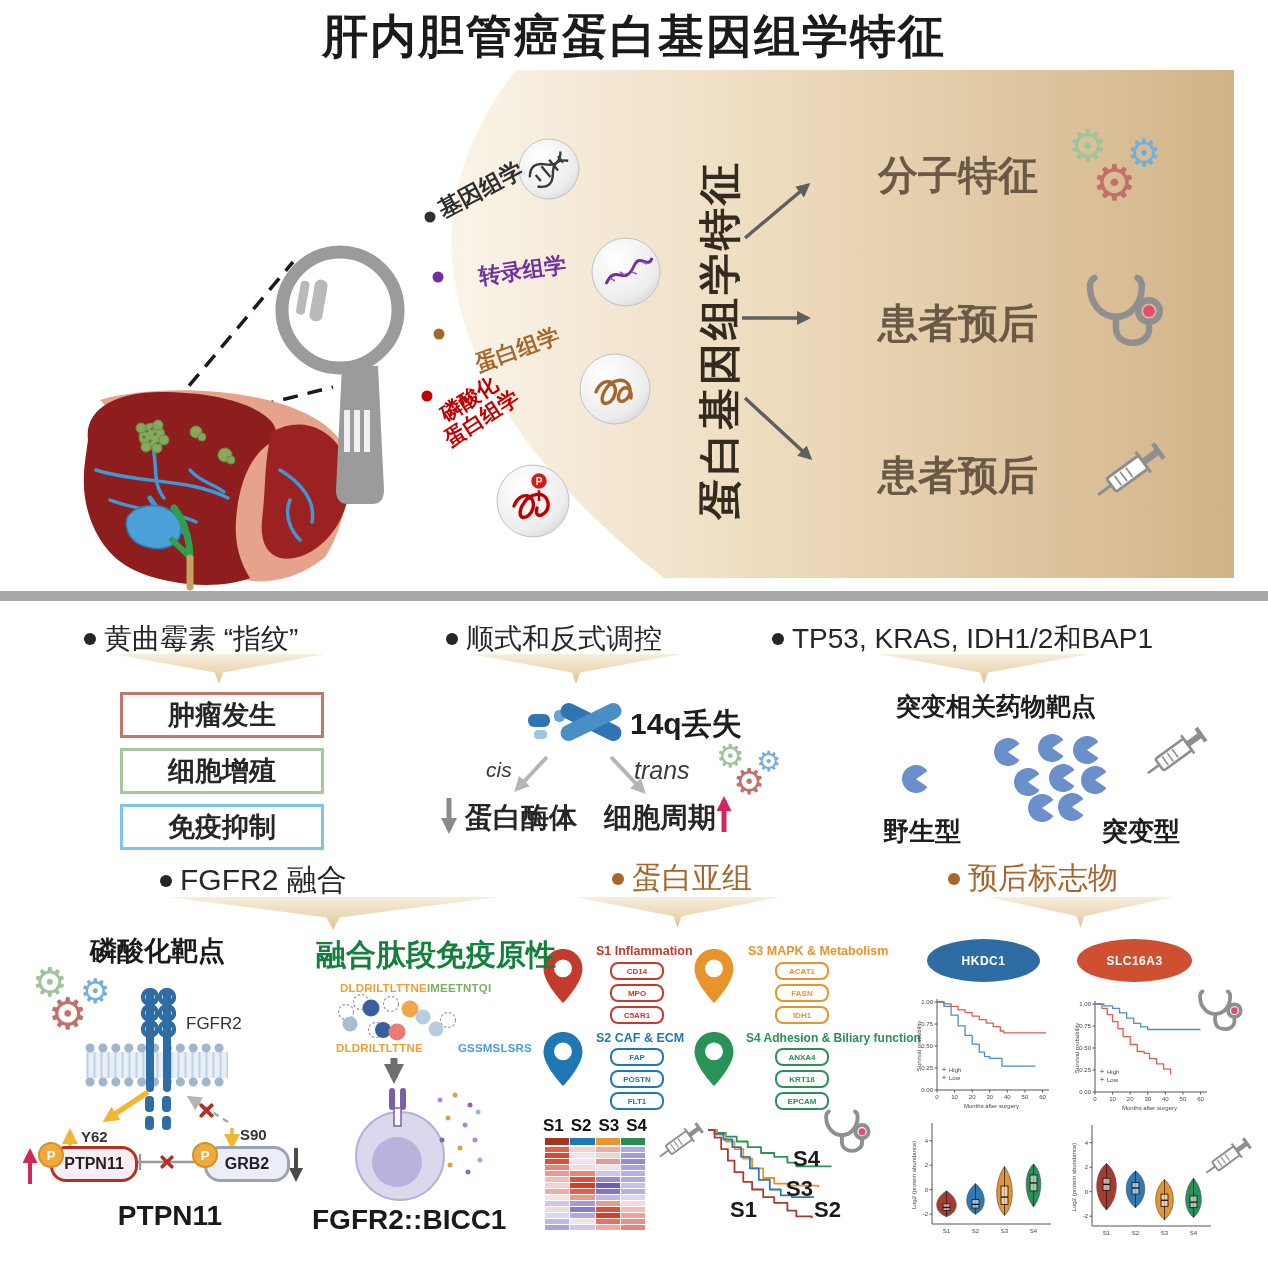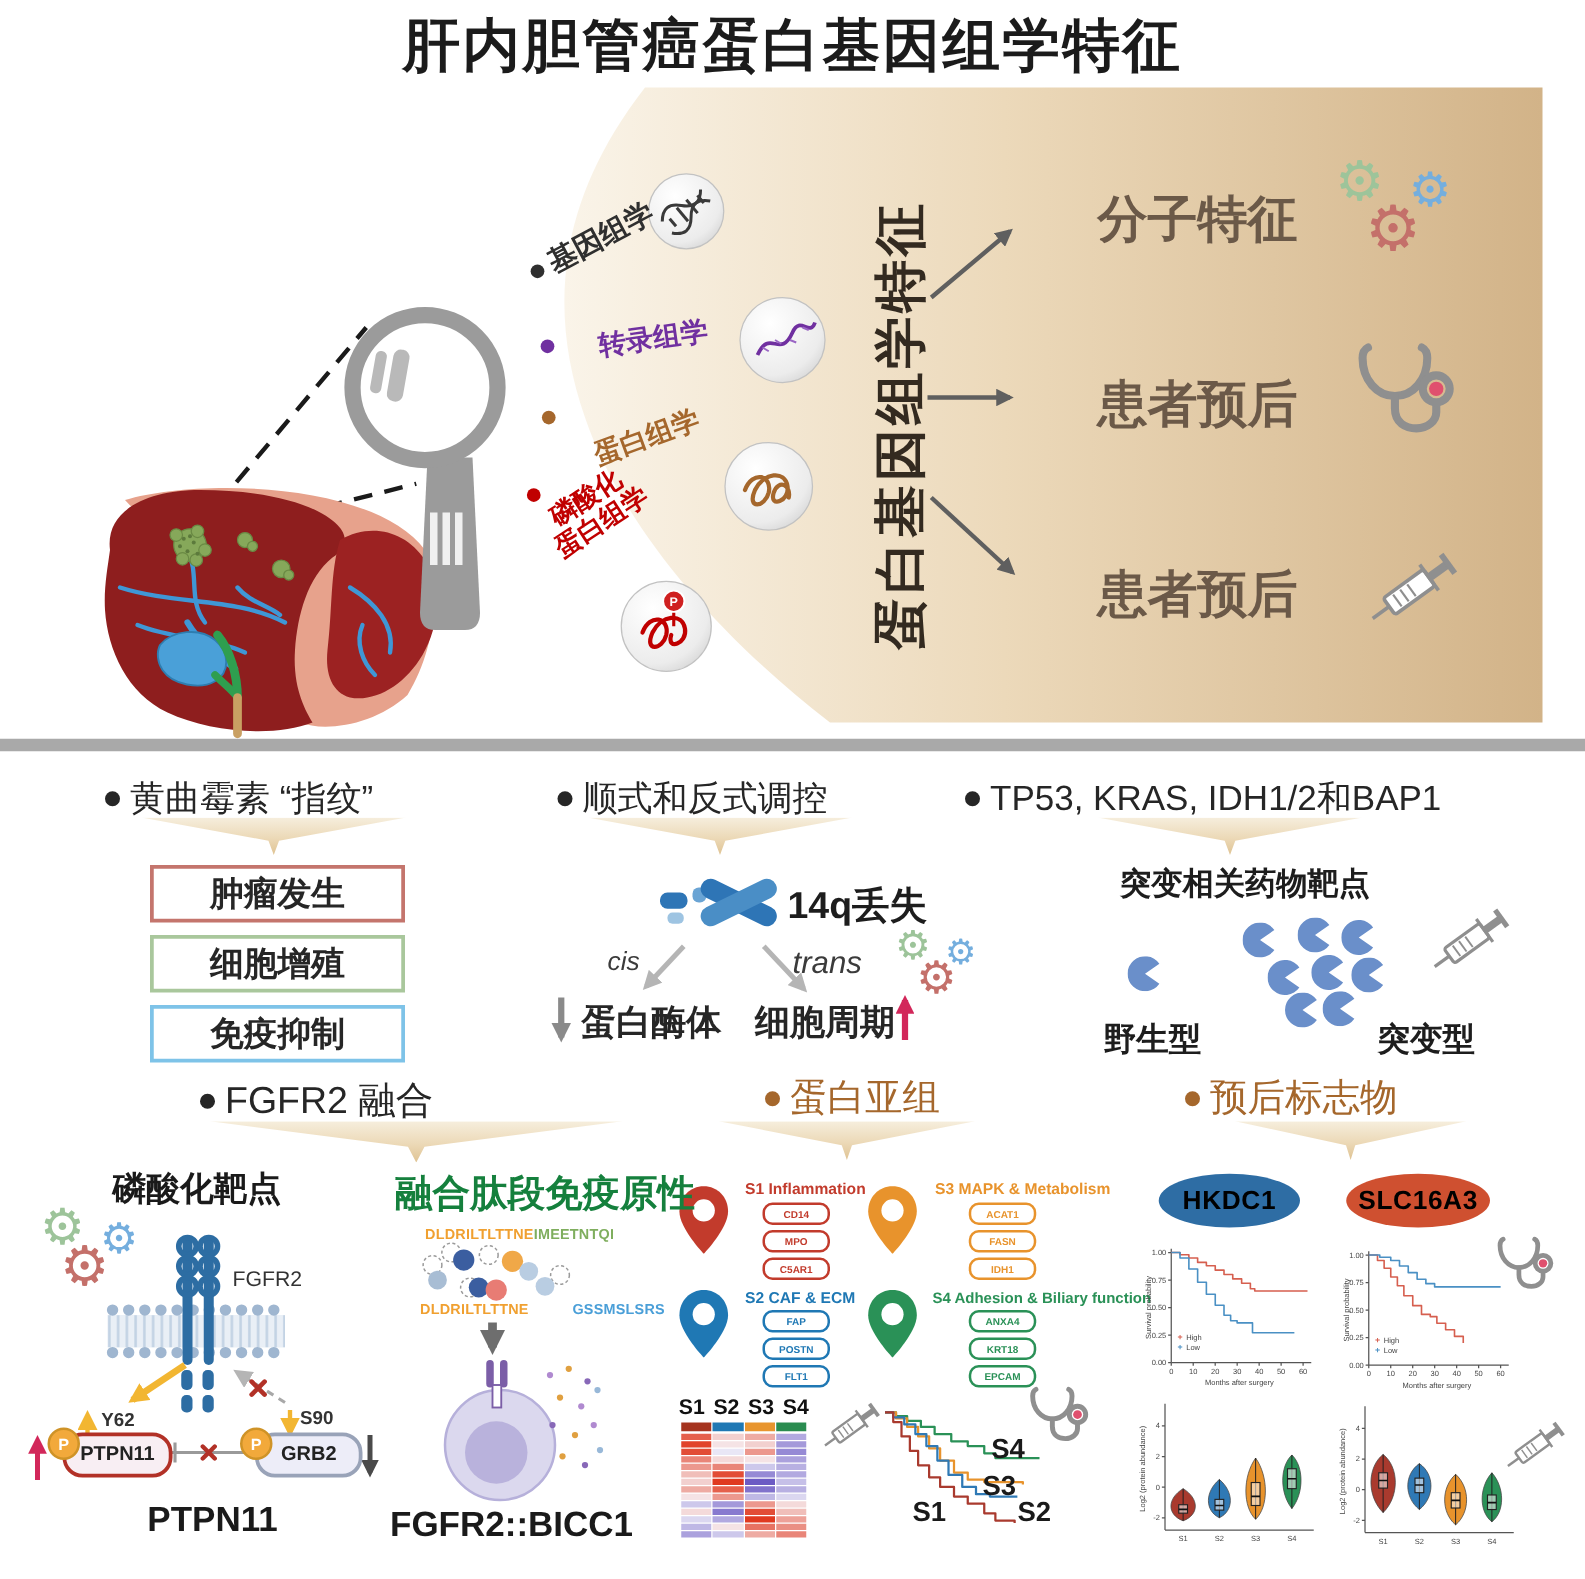--- a/index.html
+++ b/index.html
@@ -11,22 +11,22 @@
   .dot{width:12px;height:12px;border-radius:50%;display:inline-block;flex:0 0 auto;}
   .box{border:3px solid;background:#fff;display:flex;align-items:center;justify-content:center;
        font-weight:800;font-size:27px;color:#262626;}
   .chev{background:linear-gradient(180deg,#f6eedd 0%,#ecd9b7 55%,#dfc393 100%);
         clip-path:polygon(0 0,100% 0,52% 62%,50% 100%,48% 62%);}
   .gear{position:absolute;line-height:1;}
   .pill{border:2px solid;background:#fff;border-radius:8px;display:flex;align-items:center;
         justify-content:center;font-weight:bold;font-size:8px;height:14px;}
   .plist{display:flex;flex-direction:column;gap:4px;width:54px;}
   .pinlabel{font-weight:800;font-size:12.5px;white-space:nowrap;}
-  .oval{border-radius:50%;color:#000000;display:flex;align-items:center;justify-content:center;
-        font-weight:800;font-size:21px;letter-spacing:0.5px;}
+  .oval{border-radius:50%;color:#ffffff;display:flex;align-items:center;justify-content:center;
+        font-weight:800;font-size:12px;letter-spacing:0.5px;}
   .pbadge{position:absolute;width:22px;height:22px;border-radius:50%;background:#f2a93b;
           border:2px solid #cf9327;color:#fff;font-weight:800;font-size:13px;display:flex;
           align-items:center;justify-content:center;z-index:4;}
   .mpill{position:absolute;height:30px;border:3px solid;border-radius:16px;background:#f8eef3;
          display:flex;align-items:center;justify-content:center;font-weight:bold;font-size:16px;color:#222;z-index:3;}
   .cap{position:absolute;font-weight:bold;font-size:28px;color:#1a1a1a;text-align:center;}
   .pep{position:absolute;font-weight:800;font-size:11.5px;letter-spacing:0.2px;white-space:nowrap;}
   .kmlabel{position:absolute;font-weight:bold;font-size:22px;color:#1a1a1a;}
   #heatmap-header{display:flex;justify-content:space-between;font-weight:bold;font-size:17px;color:#111;}
   #heatmap-colorbar{display:flex;}

